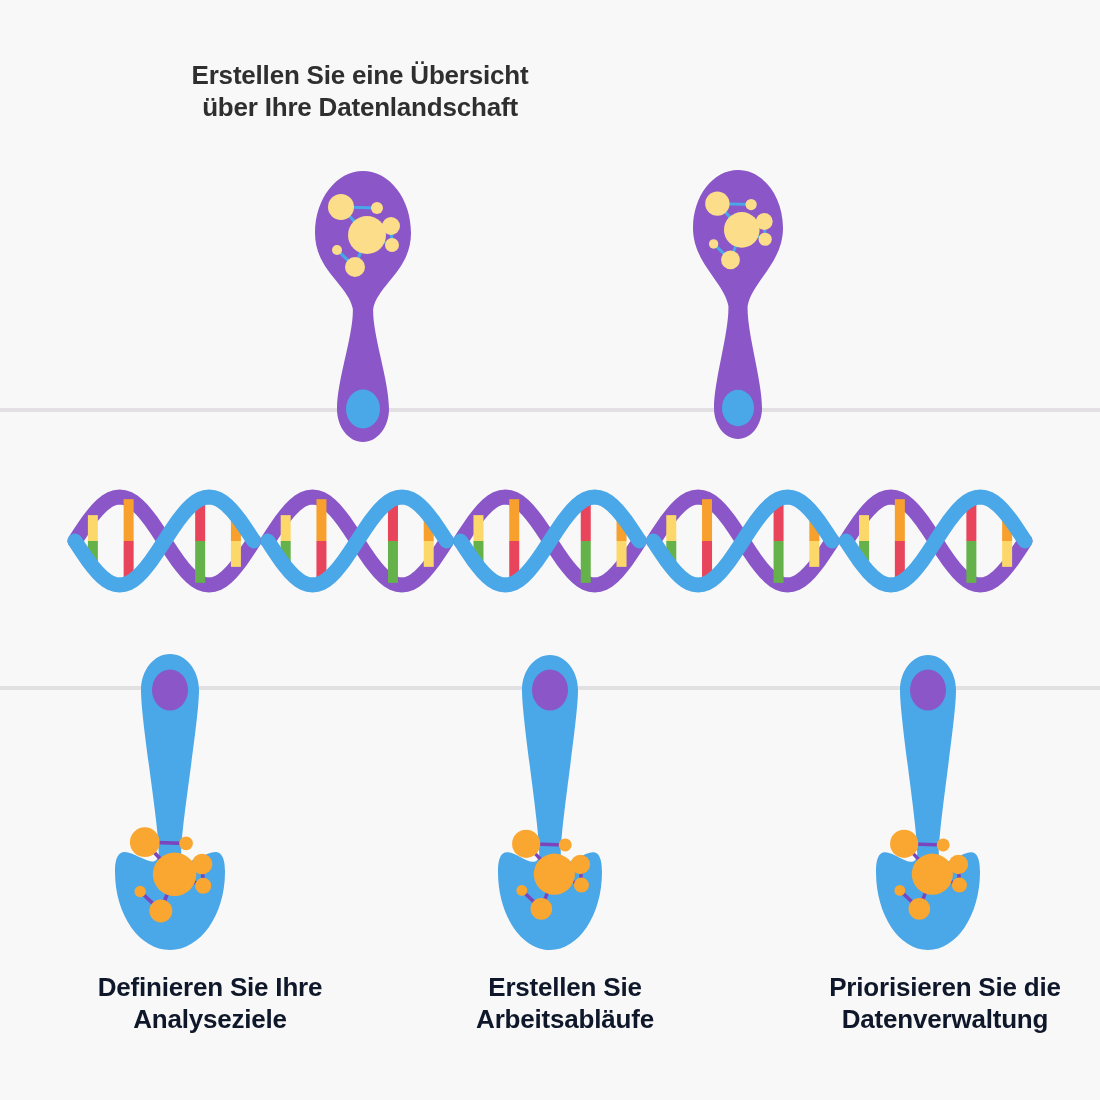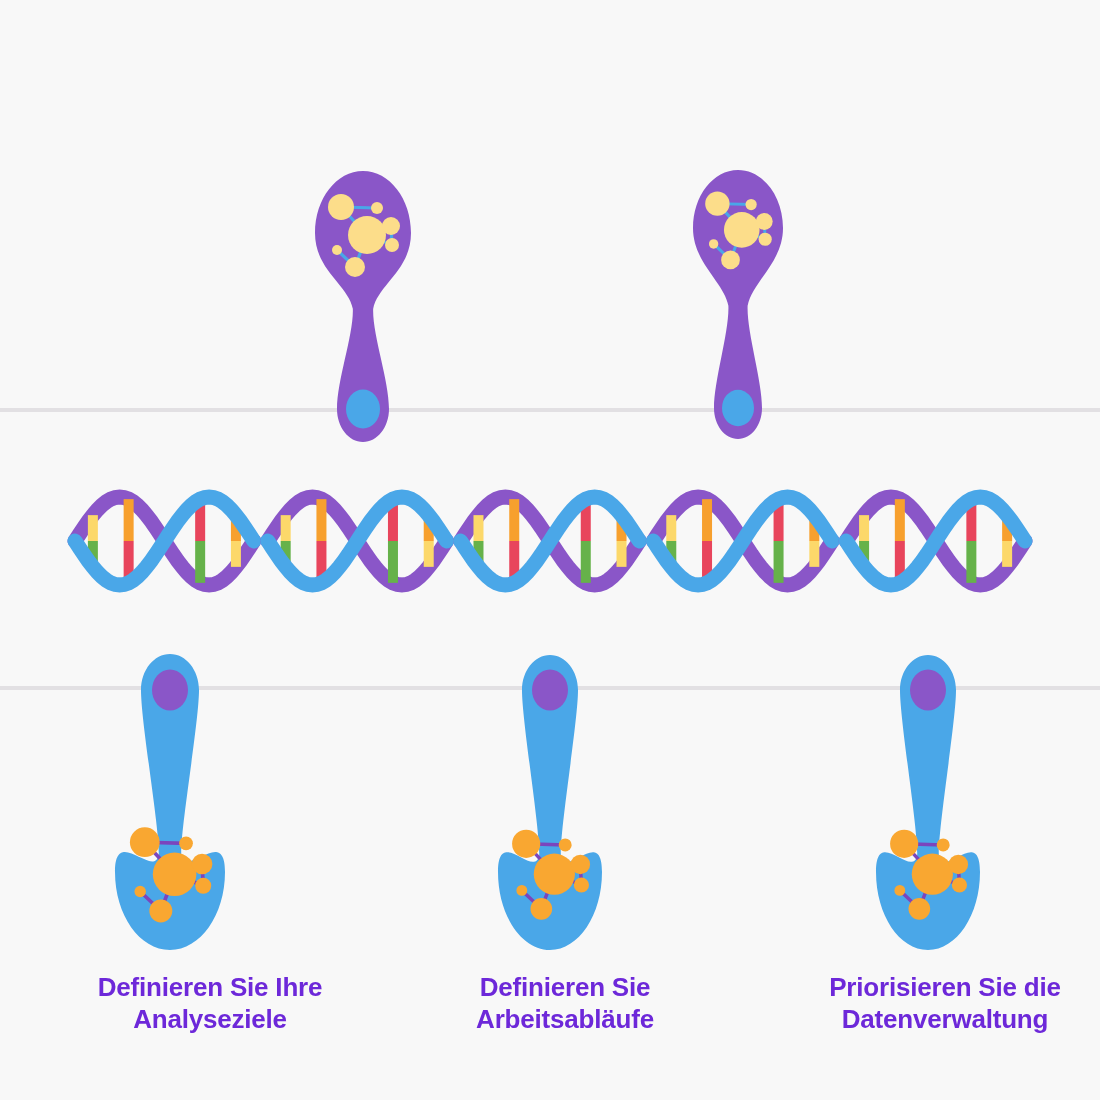--- a/index.html
+++ b/index.html
@@ -30,21 +30,21 @@
     position: absolute;
     text-align: center;
     color: #333333;
     font-weight: bold;
     font-size: 26px;
     line-height: 1.22;
     letter-spacing: -0.2px;
     white-space: pre-line;
   }
   .label-top { color: #2f2f2f; }
-  .label-bottom { color: #6d28d9; }
+  .label-bottom { color: #0f172a; }
 
   #label-overview { left: 160px; top: 60px;  width: 400px; }
   #label-tools    { left: 605px; top: 60px;  width: 315px; }
   #label-goals    { left: 40px;  top: 972px; width: 340px; }
   #label-workflows{ left: 410px; top: 972px; width: 310px; }
   #label-governance{left: 775px; top: 972px; width: 340px; }
 </style>
 </head>
 <body>
 
@@ -224,24 +224,26 @@
             <circle cx="932.3333333333334" cy="874.1666666666666" r="20.583333333333332" fill="#f9a731"></circle>
             <circle cx="958.3333333333334" cy="864.4166666666666" r="9.75" fill="#f9a731"></circle>
             <circle cx="959.4166666666666" cy="885" r="7.583333333333333" fill="#f9a731"></circle>
             <circle cx="899.8333333333334" cy="890.4166666666666" r="5.416666666666666" fill="#f9a731"></circle>
             <circle cx="919.3333333333334" cy="908.8333333333334" r="10.833333333333332" fill="#f9a731"></circle>
           </g>
         </g>
       </g>
     </svg>
 
+  <div class="label label-top" id="label-overview">Erstellen Sie eine Übersicht
+über Ihre Datenlandschaft</div>
 
 
   <div class="label label-bottom" id="label-goals">Definieren Sie Ihre
 Analyseziele</div>
 
-  <div class="label label-bottom" id="label-workflows">Definieren Sie
+  <div class="label label-bottom" id="label-workflows">Erstellen Sie
 Arbeitsabläufe</div>
 
   <div class="label label-bottom" id="label-governance">Priorisieren Sie die
 Datenverwaltung</div>
 
 </div>
 
 </body></html>

